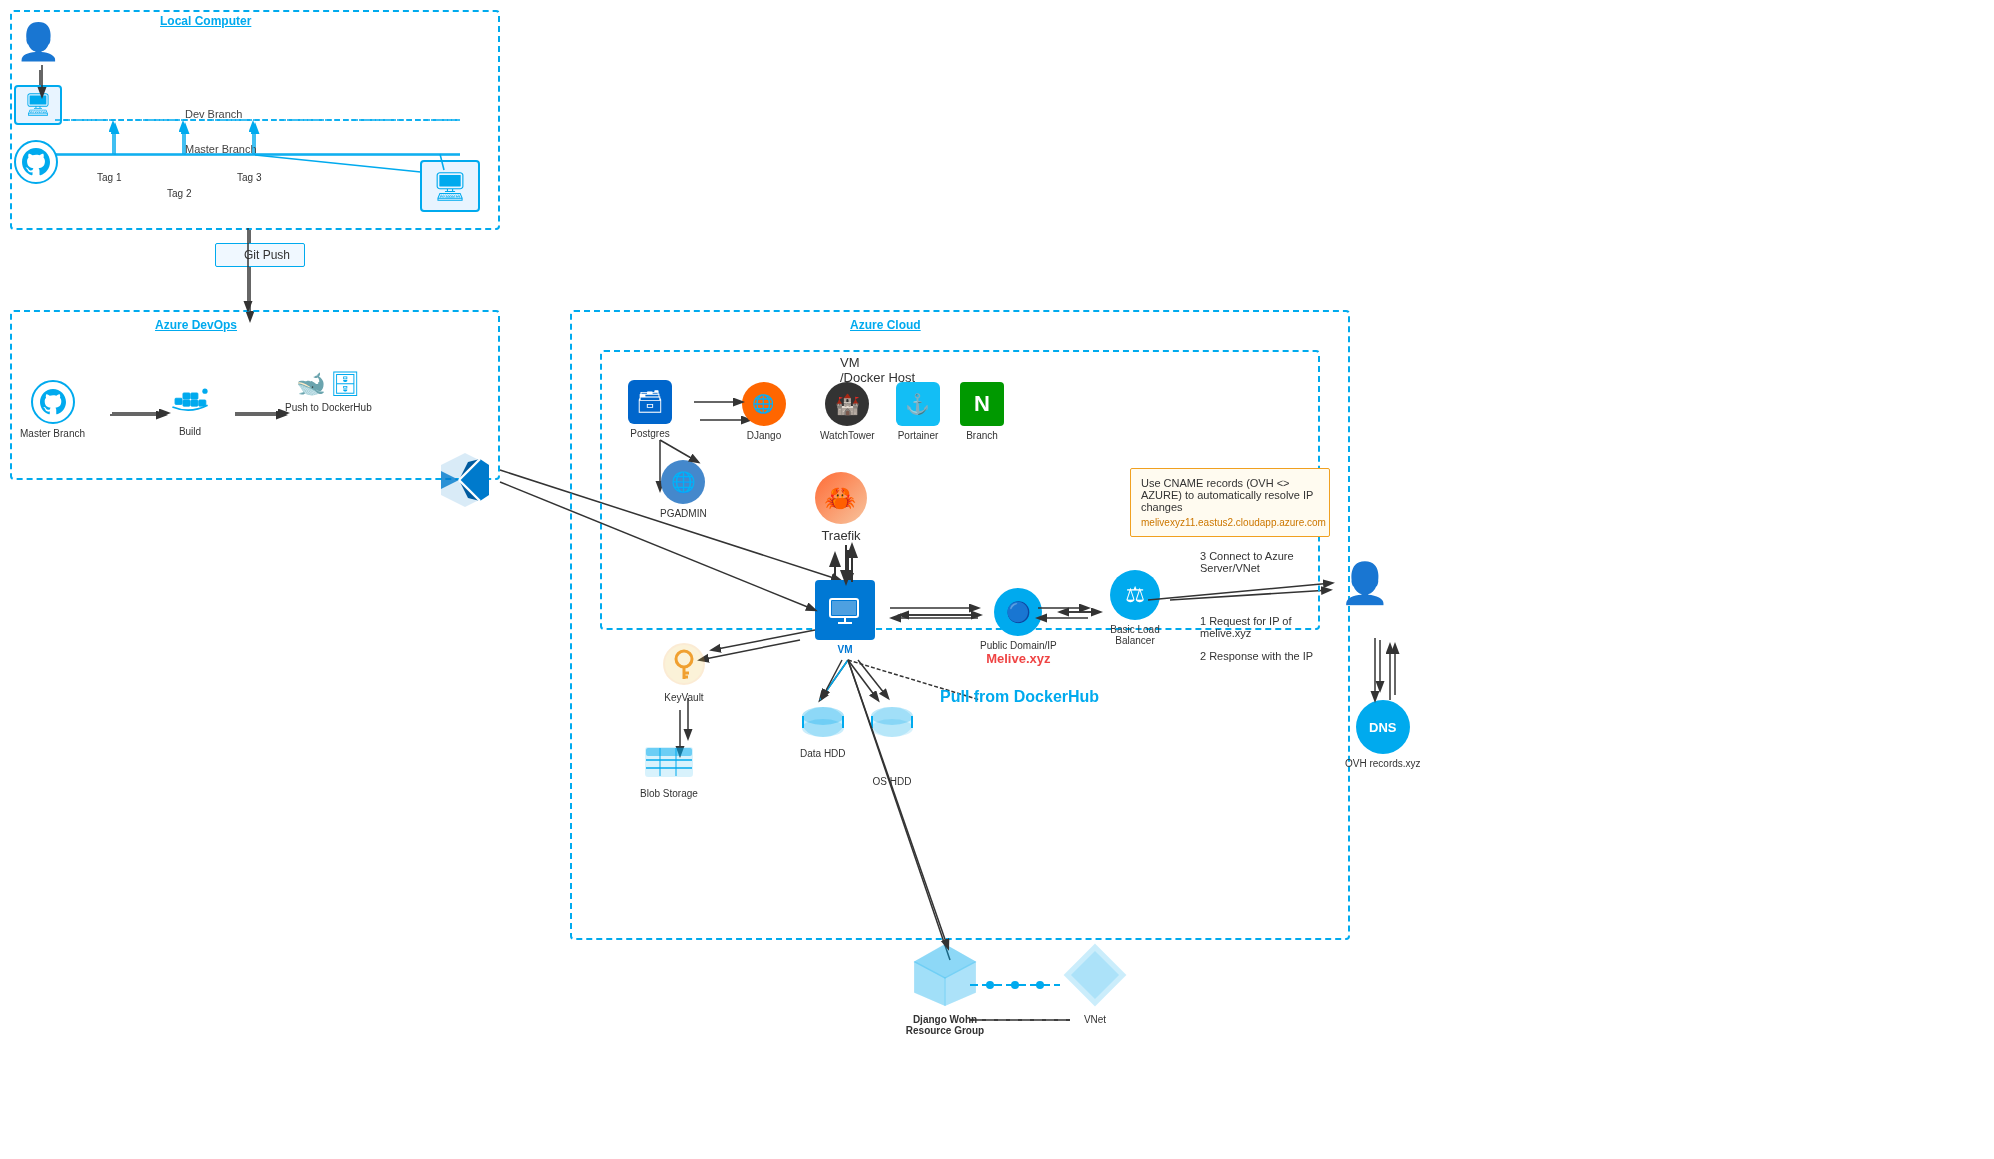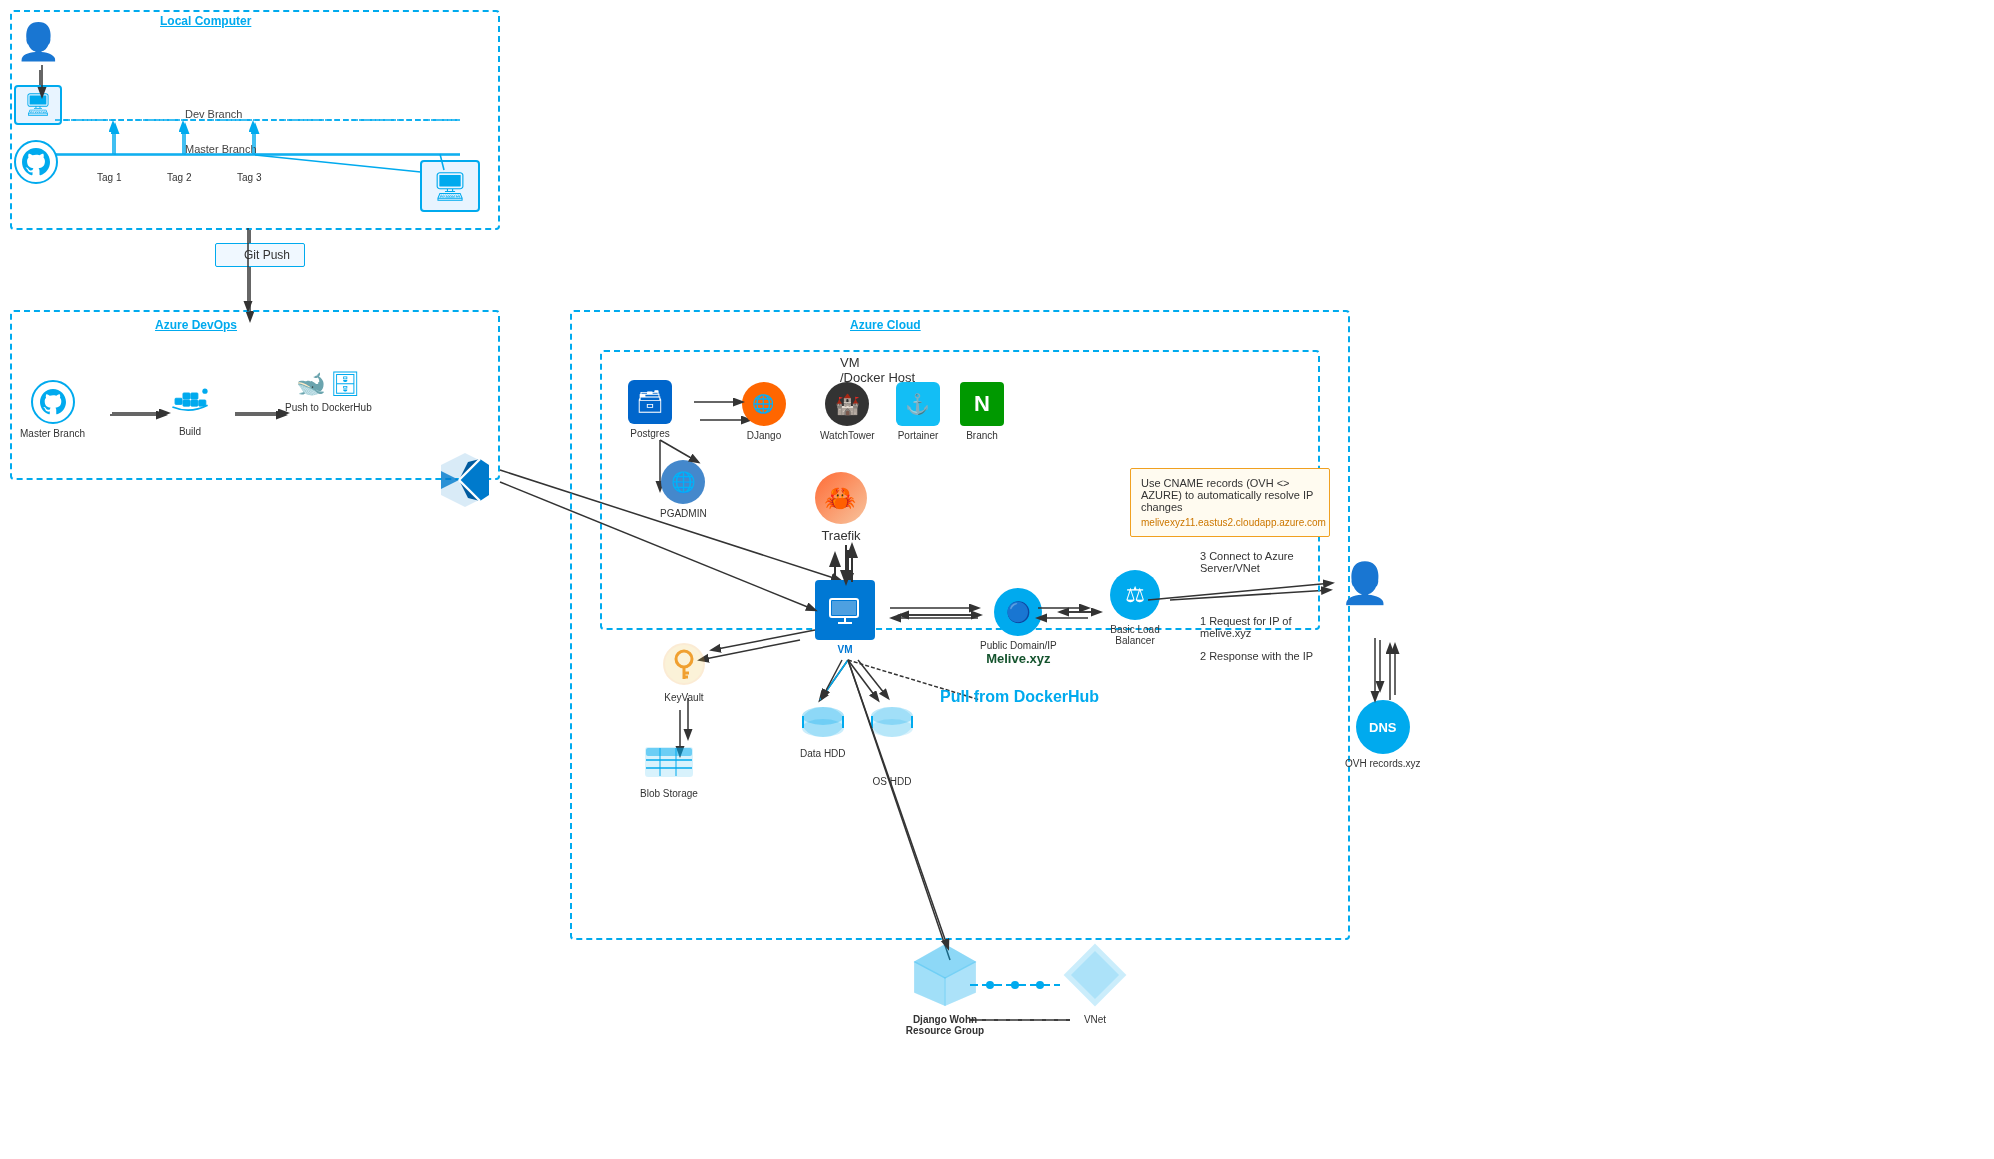--- a/index.html
+++ b/index.html
@@ -392,21 +392,21 @@
   <div class="node" style="left:14px; top:140px;">
     <div class="git-icon" style="font-size:20px; color:#00aaee;">
 
       <svg width="28" height="28" viewBox="0 0 24 24" fill="#00aaee">
         <path d="M12 0C5.37 0 0 5.37 0 12c0 5.3 3.44 9.8 8.2 11.38.6.11.82-.26.82-.58v-2.03c-3.34.73-4.04-1.61-4.04-1.61-.55-1.39-1.34-1.76-1.34-1.76-1.09-.75.08-.73.08-.73 1.2.08 1.84 1.24 1.84 1.24 1.07 1.83 2.81 1.3 3.5 1 .11-.78.42-1.3.76-1.6-2.67-.3-5.47-1.33-5.47-5.93 0-1.31.47-2.38 1.24-3.22-.13-.3-.54-1.52.12-3.18 0 0 1.01-.32 3.3 1.23a11.5 11.5 0 0 1 3-.4c1.02 0 2.04.13 3 .4 2.28-1.55 3.29-1.23 3.29-1.23.66 1.66.25 2.88.12 3.18.77.84 1.24 1.91 1.24 3.22 0 4.61-2.81 5.63-5.48 5.92.43.37.81 1.1.81 2.22v3.29c0 .32.22.7.83.58C20.57 21.8 24 17.3 24 12c0-6.63-5.37-12-12-12z"></path>
       </svg>
     </div>
   </div>
 
   <div class="tag-label" style="position:absolute; left:97px; top:172px;">Tag 1</div>
-  <div class="tag-label" style="position:absolute; left:167px; top:172px;">Tag 2</div>
+  <div class="tag-label" style="position:absolute; left:167px; top:188px;">Tag 2</div>
   <div class="tag-label" style="position:absolute; left:237px; top:172px;">Tag 3</div>
 
   <div class="node" style="left:420px; top:160px;">
     <div class="monitor-icon">🖥</div>
   </div>
 
   <div class="git-push-btn" style="left:215px; top:243px;padding-left:28px;">Git Push</div>
 
   <div class="dashed-box azure-devops-box"></div>
   <div class="box-label" style="left:155px; top:318px;">Azure DevOps</div>
@@ -518,21 +518,21 @@
         <line x1="17" y1="24" x2="17" y2="30" stroke="white" stroke-width="2"></line>
         <line x1="10" y1="30" x2="24" y2="30" stroke="white" stroke-width="2"></line>
       </svg>
     </div>
     <div class="node-label" style="color:#0078d4; font-weight:bold;">VM</div>
   </div>
 
   <div class="node" style="left:980px; top:588px;">
     <div class="pd-circle">🔵</div>
     <div class="node-label">Public Domain/IP</div>
-    <div style="font-size:13px; font-weight:bold; color:#14532d;">Melive.xyz</div>
+    <div style="font-size:13px; font-weight:bold; color:#ef4444;">Melive.xyz</div>
   </div>
 
   <div class="node" style="left:1090px; top:570px;">
     <div style="width:50px;height:50px;background:#00aaee;border-radius:50%;display:flex;align-items:center;justify-content:center;font-size:22px;color:white;">⚖</div>
     <div class="node-label">Basic Load Balancer</div>
   </div>
 
   <div class="node" style="left:1340px; top:560px;">
     <div style="font-size:40px;color:#00aaee;">👤</div>
   </div>

